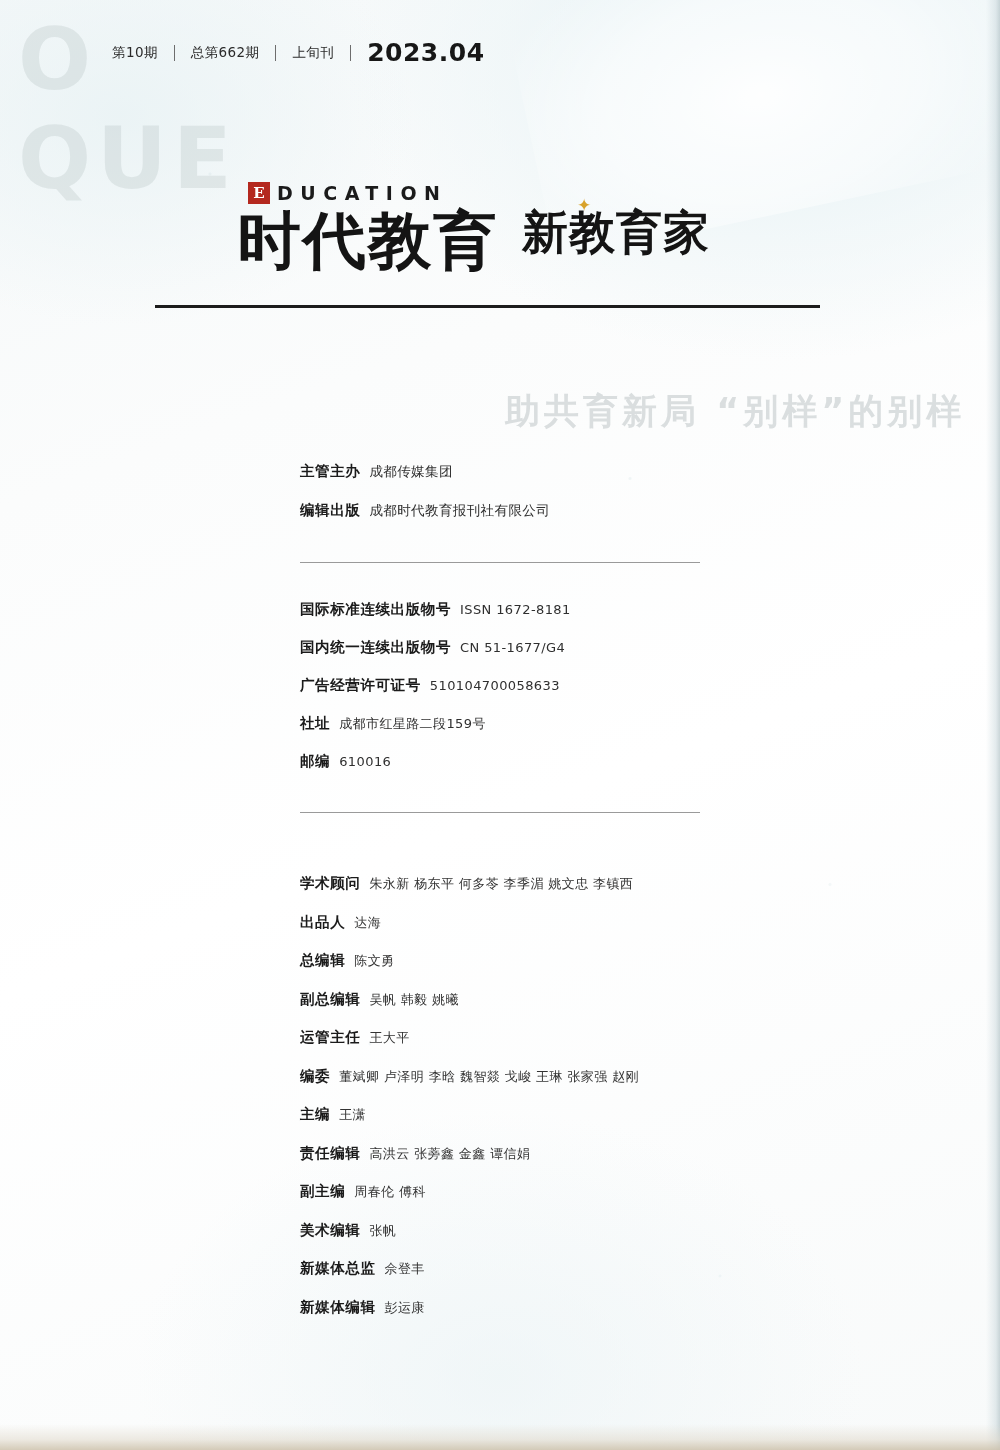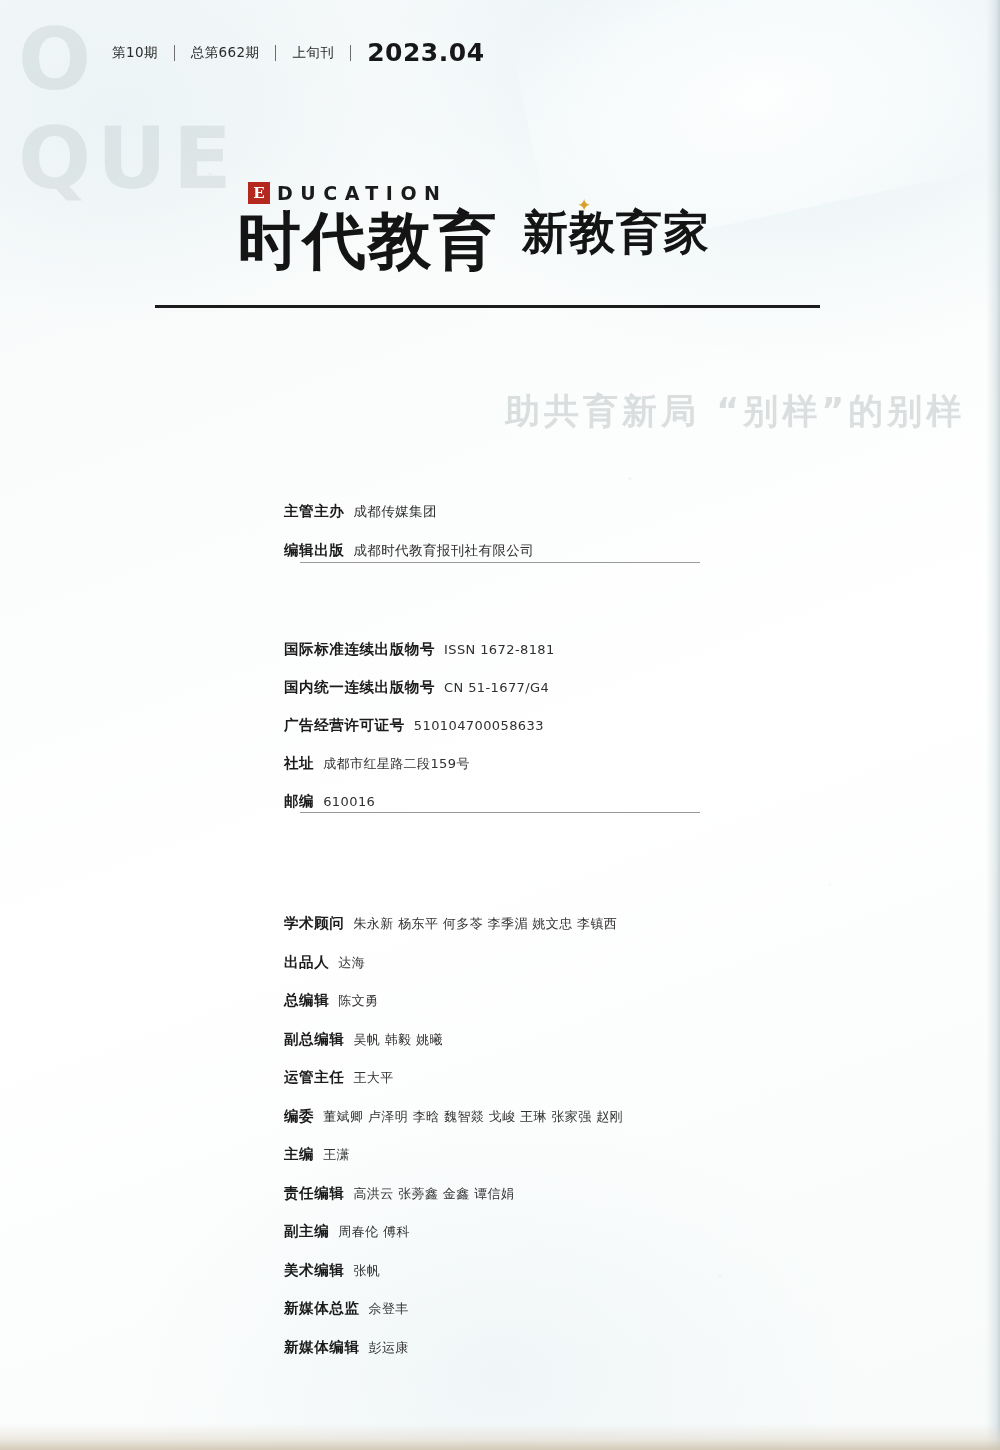--- a/index.html
+++ b/index.html
@@ -175,22 +175,21 @@
   .rule {
     position: absolute;
     left: 155px; top: 305px;
     width: 665px; height: 3px;
     background: #1c1c1c;
   }
 
   
   .block {
     position: absolute;
-    left: 284px;
-    margin-top: 40px;
+    left: 300px;
   }
   .row {
     display: flex;
     align-items: baseline;
     margin-bottom: 17px;
     white-space: nowrap;
   }
   .row .k {
     font-size: 14.5px;
     font-weight: 700;

